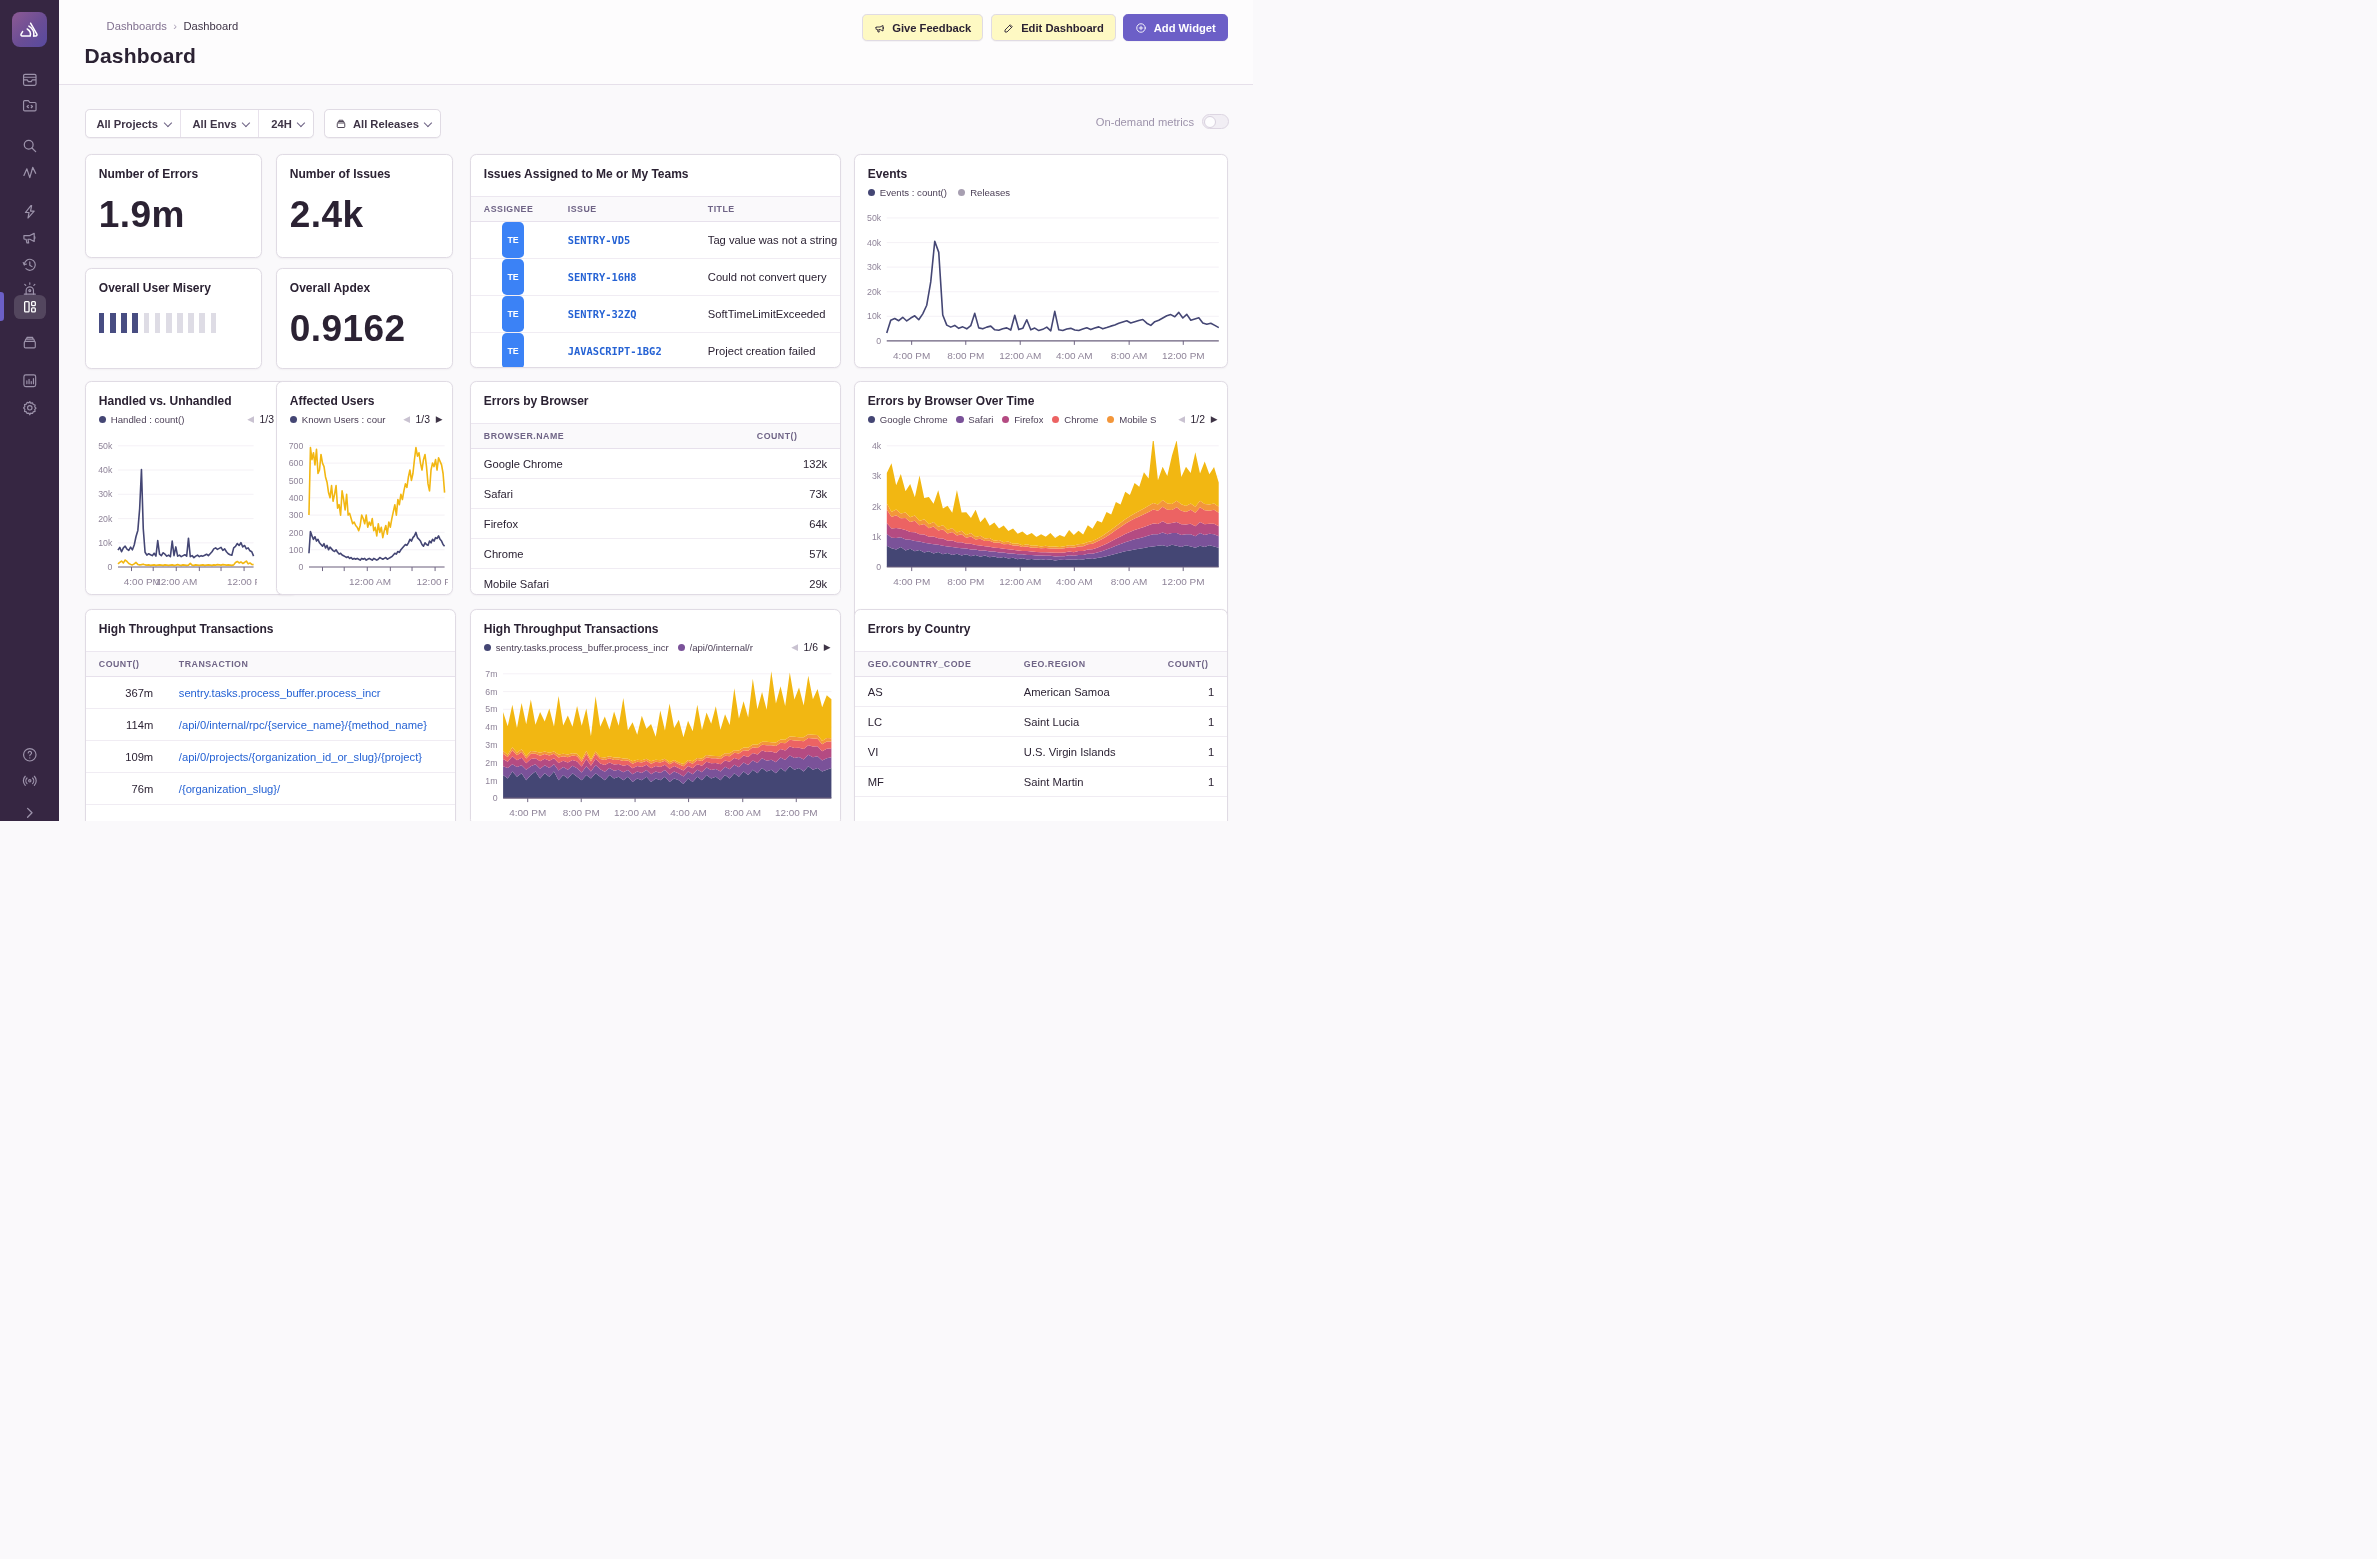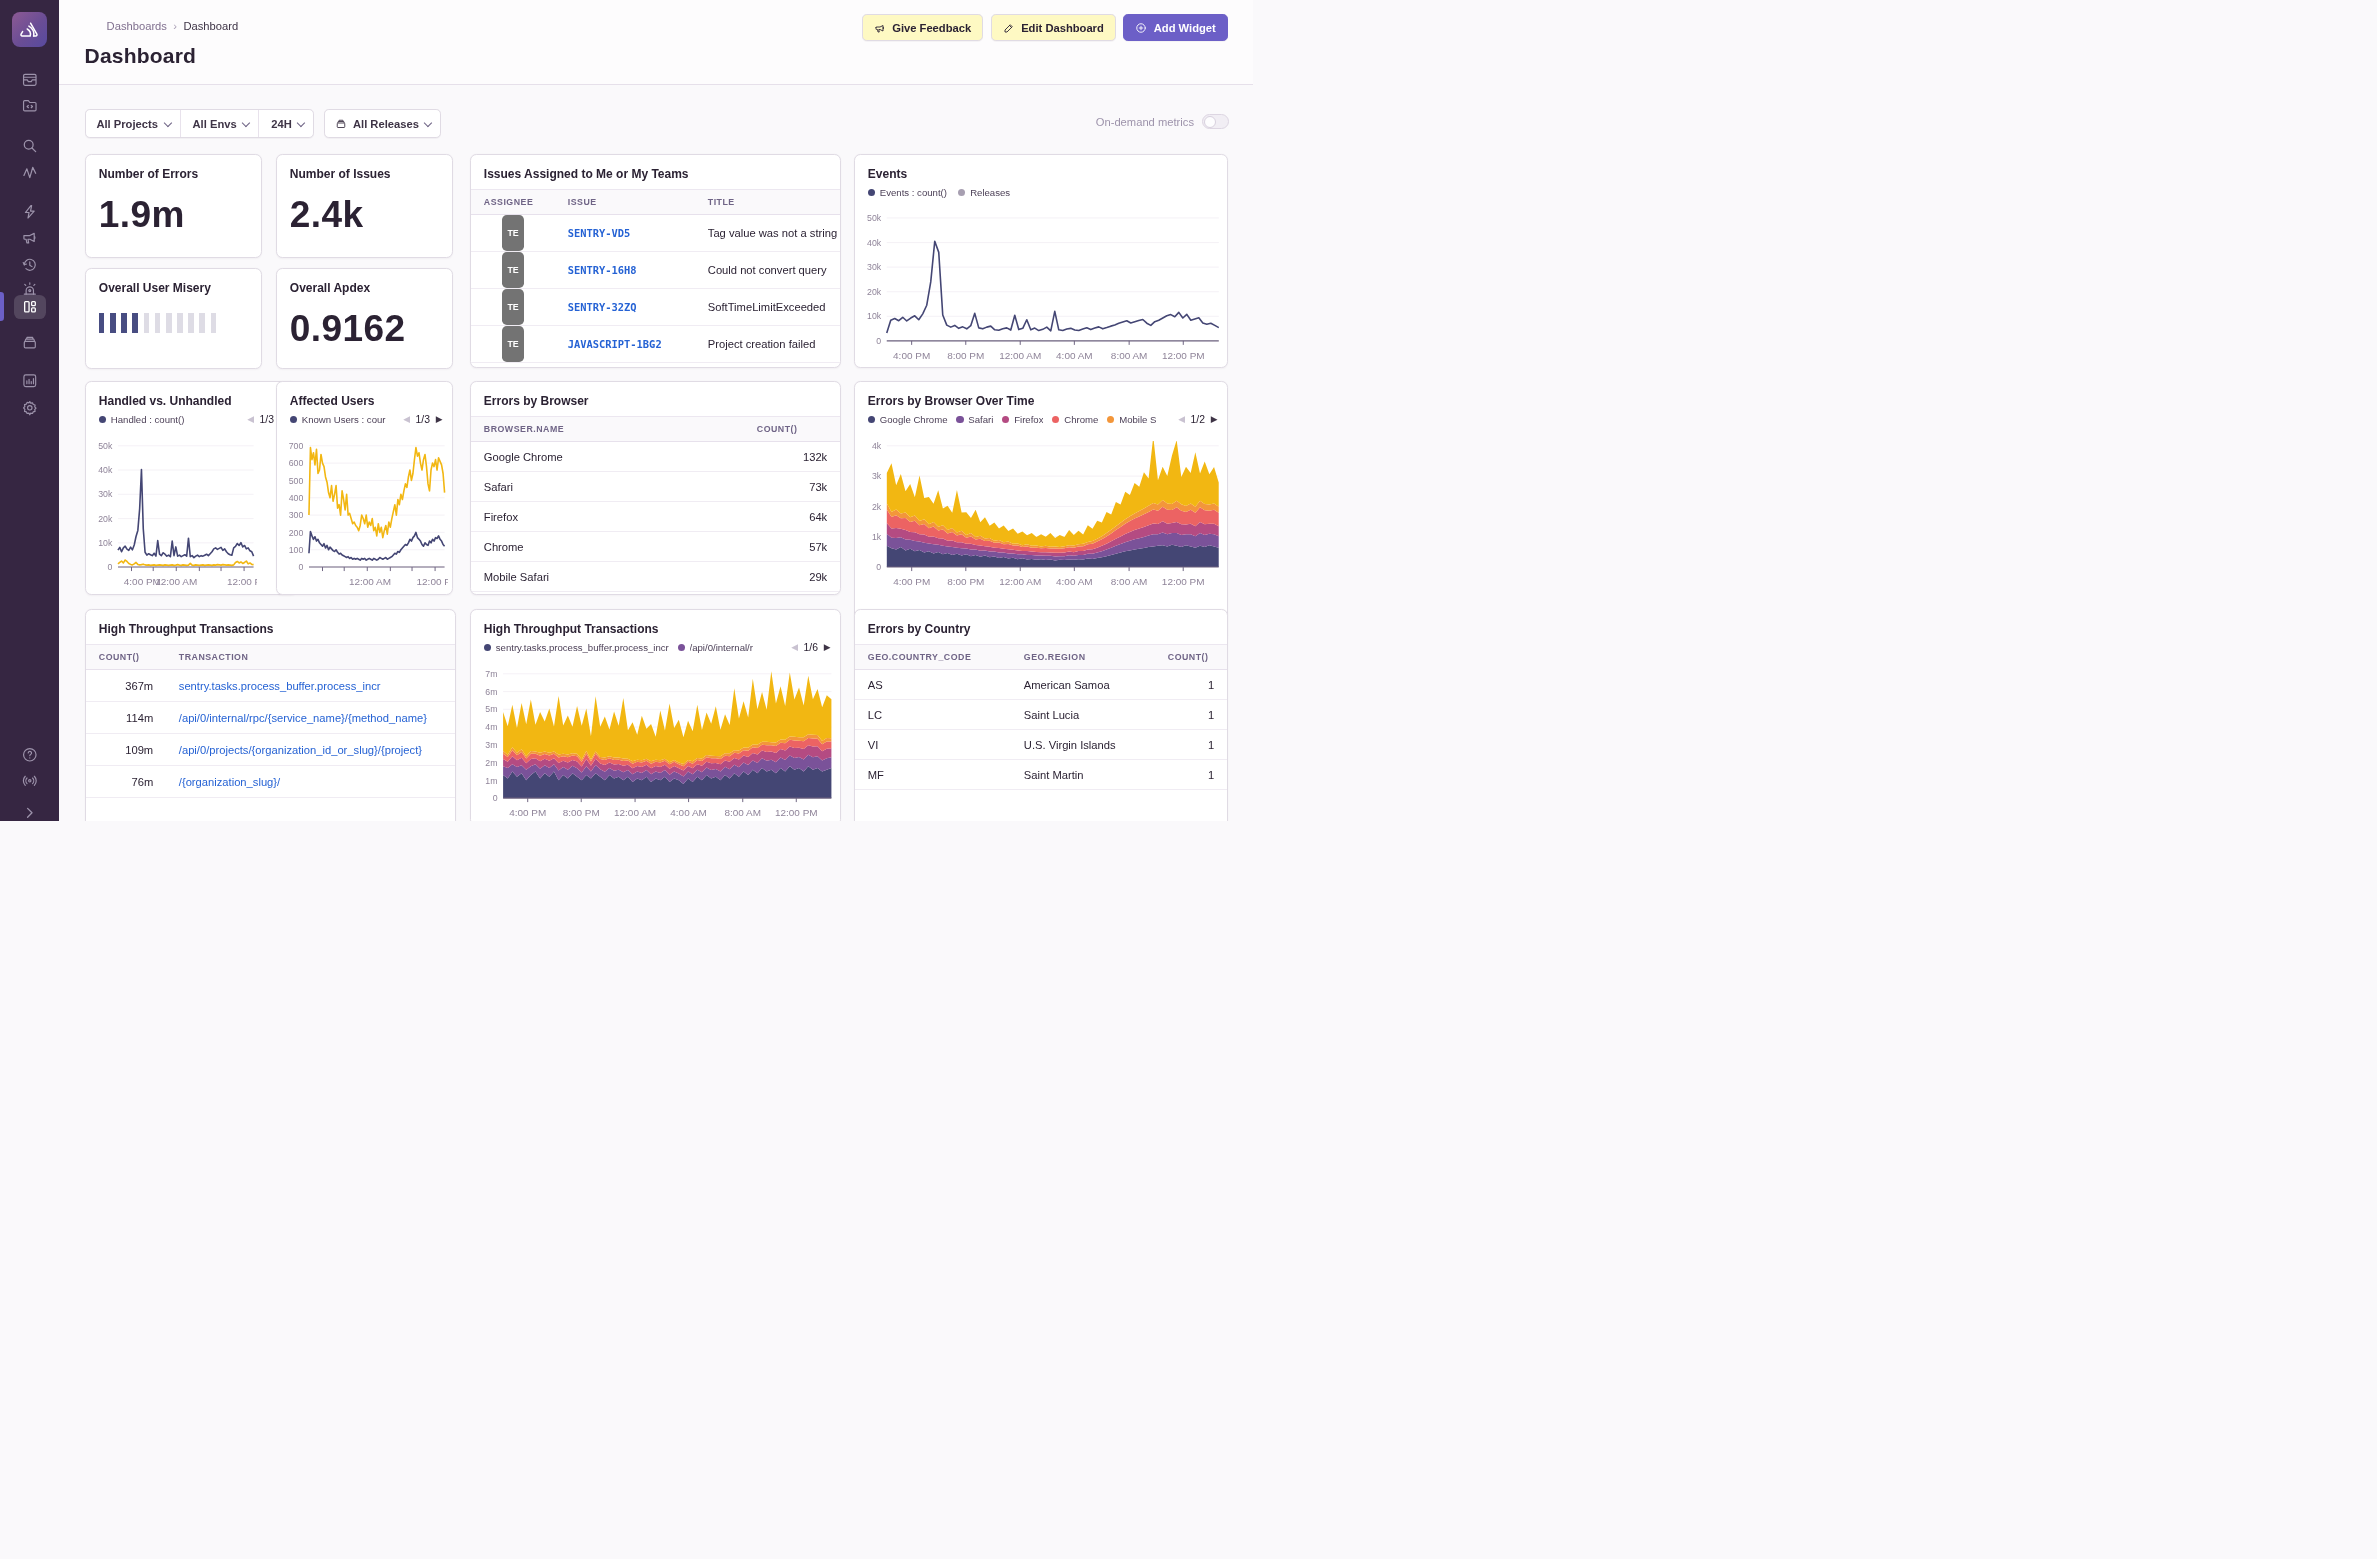--- a/index.html
+++ b/index.html
@@ -51,28 +51,28 @@
   .pagination { margin-left:auto; display:flex; align-items:center; gap:5.6px; flex:none; font-size:10.4px; color:#2b2233; }
   .pg-arrow { font-size:8.8px; cursor:pointer; }
   .pg-arrow.prev { color:#c9c2d1; }
   .pg-arrow.next { color:#3e3446; }
   .chart { position:absolute; left:3.2px; right:4.8px; bottom:3.2px; }
   
   .misery { display:flex; gap:5.6px; padding:17.6px 12.8px 0 12.8px; }
   .misery .bar { width:5.6px; height:20px; background:#dedce5; }
   .misery .bar.filled { background:#484d82; }
   
-  table.grid { width:100%; border-collapse:collapse; table-layout:fixed; margin-top:8px; }
+  table.grid { width:100%; border-collapse:collapse; table-layout:fixed; margin-top:15px; }
   table.grid th { background:#faf9fb; border-top:0.8px solid #ece7f0; border-bottom:0.8px solid #e7e1ec;
     font-size:8.8px; font-weight:700; letter-spacing:0.5px; color:#6f6486; text-align:left; padding:7.2px 12.8px; text-transform:uppercase; white-space:nowrap; overflow:hidden; }
   table.grid td { border-bottom:0.8px solid #f0ecf3; font-size:11.2px; color:#2b2233; padding:0 12.8px; white-space:nowrap; overflow:hidden; }
   .link { color:#2562d4; cursor:pointer; }
   .mono { font-family:"DejaVu Sans Mono","Liberation Mono",monospace; font-size:10.4px;font-weight:bold; }
   .num { text-align:right; }
-  .assignee-badge { display:inline-flex; width:21.6px; height:36px; border-radius:4.8px; background:#737373; color:#fff;
+  .assignee-badge { display:inline-flex; width:21.6px; height:36px; border-radius:4.8px; background:#3b82f6; color:#fff;
     font-size:8.8px; font-weight:700; align-items:center; justify-content:center; cursor:pointer; }
   
   .w-errors   { left:85px; top:154px;  width:177px; height:104px; }
   .w-issuesn  { left:276px; top:154px;  width:177px; height:104px; }
   .w-assigned { left:470px; top:154px;  width:371px; height:214px; }
   .w-events   { left:854px; top:154px; width:374px; height:214px; }
   .w-misery   { left:85px; top:268px;  width:177px; height:101px; }
   .w-apdex    { left:276px; top:268px;  width:177px; height:101px; }
   .w-handled  { left:85px; top:381px;  width:212px; height:214px; }
   .w-affected { left:276px; top:381px;  width:177px; height:214px; }

